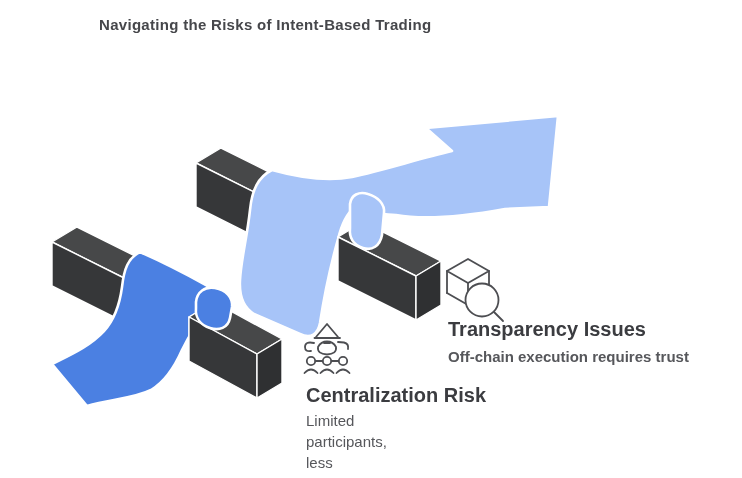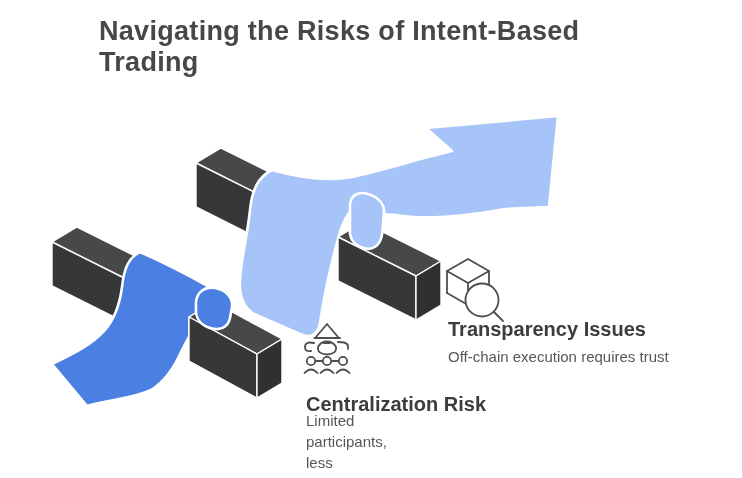--- a/index.html
+++ b/index.html
@@ -3,21 +3,21 @@
 <meta charset="utf-8">
 <style>
   html,body{margin:0;padding:0;background:#ffffff;}
   #stage{
     position:relative;width:742px;height:478px;background:#ffffff;
     font-family:"Liberation Sans", sans-serif;overflow:hidden;
   }
   #scene{position:absolute;left:0;top:0;}
   .page-title{
     position:absolute;left:99px;top:16px;width:560px;
-    font-size:27px;font-weight:700;color:#46474b;letter-spacing:0.3px;
+    font-size:15px;font-weight:700;color:#46474b;letter-spacing:0.3px;
   }
   .band{stroke:#ffffff;stroke-width:2.6;stroke-linejoin:round;}
   .bar-face{stroke:#ffffff;stroke-width:1.4;stroke-linejoin:round;}
   .f-end{fill:#414244;}
   .f-top{fill:#474849;}
   .f-front{fill:#363739;}
   .f-rend{fill:#2f3032;}
   .risk{position:absolute;}
   .risk-icon{position:absolute;}
   .risk-icon svg path,.risk-icon svg circle,.risk-icon svg line{
@@ -122,33 +122,33 @@
         <circle cx="11" cy="41" r="4.2"></circle>
         <circle cx="27" cy="41" r="4.2"></circle>
         <circle cx="43" cy="41" r="4.2"></circle>
         <path d="M15.5,41 L22.5,41"></path>
         <path d="M31.5,41 L38.5,41"></path>
         <path d="M4.5,53 Q11,46 17.5,53"></path>
         <path d="M20.5,53 Q27,46 33.5,53"></path>
         <path d="M36.5,53 Q43,46 49.5,53"></path>
       </svg>
     </div>
-    <div class="risk-label" style="left:306px;top:384px;margin-top:9px;">Centralization Risk</div>
+    <div class="risk-label" style="left:306px;top:384px;">Centralization Risk</div>
     <div class="risk-desc desc-wrap" style="left:306px;top:410px;">Limited participants, less decentralized</div>
   </div>
 
   <div class="risk">
     <div class="risk-icon" style="left:444px;top:255px;width:64px;height:70px;position:absolute;">
       <svg width="64" height="70" viewBox="0 0 64 70">
         <path d="M24,4 L45,16 L24,28 L3,16 Z"></path>
         <path d="M3,16 L3,38"></path>
         <path d="M45,16 L45,30"></path>
         <path d="M24,28 L24,50"></path>
         <path d="M3,38 L24,50"></path>
         <circle class="lens" cx="38" cy="45" r="16.5"></circle>
         <path d="M50,57 L59,66"></path>
       </svg>
     </div>
     <div class="risk-label" style="left:448px;top:318px;">Transparency Issues</div>
-    <div class="risk-desc" style="left:448px;top:346px;white-space:nowrap;">Off-chain execution requires trust</div>
+    <div class="risk-desc" style="left:448px;top:346px;white-space:nowrap;font-weight:bold;">Off-chain execution requires trust</div>
   </div>
 
 </div>
 
 </body></html>

